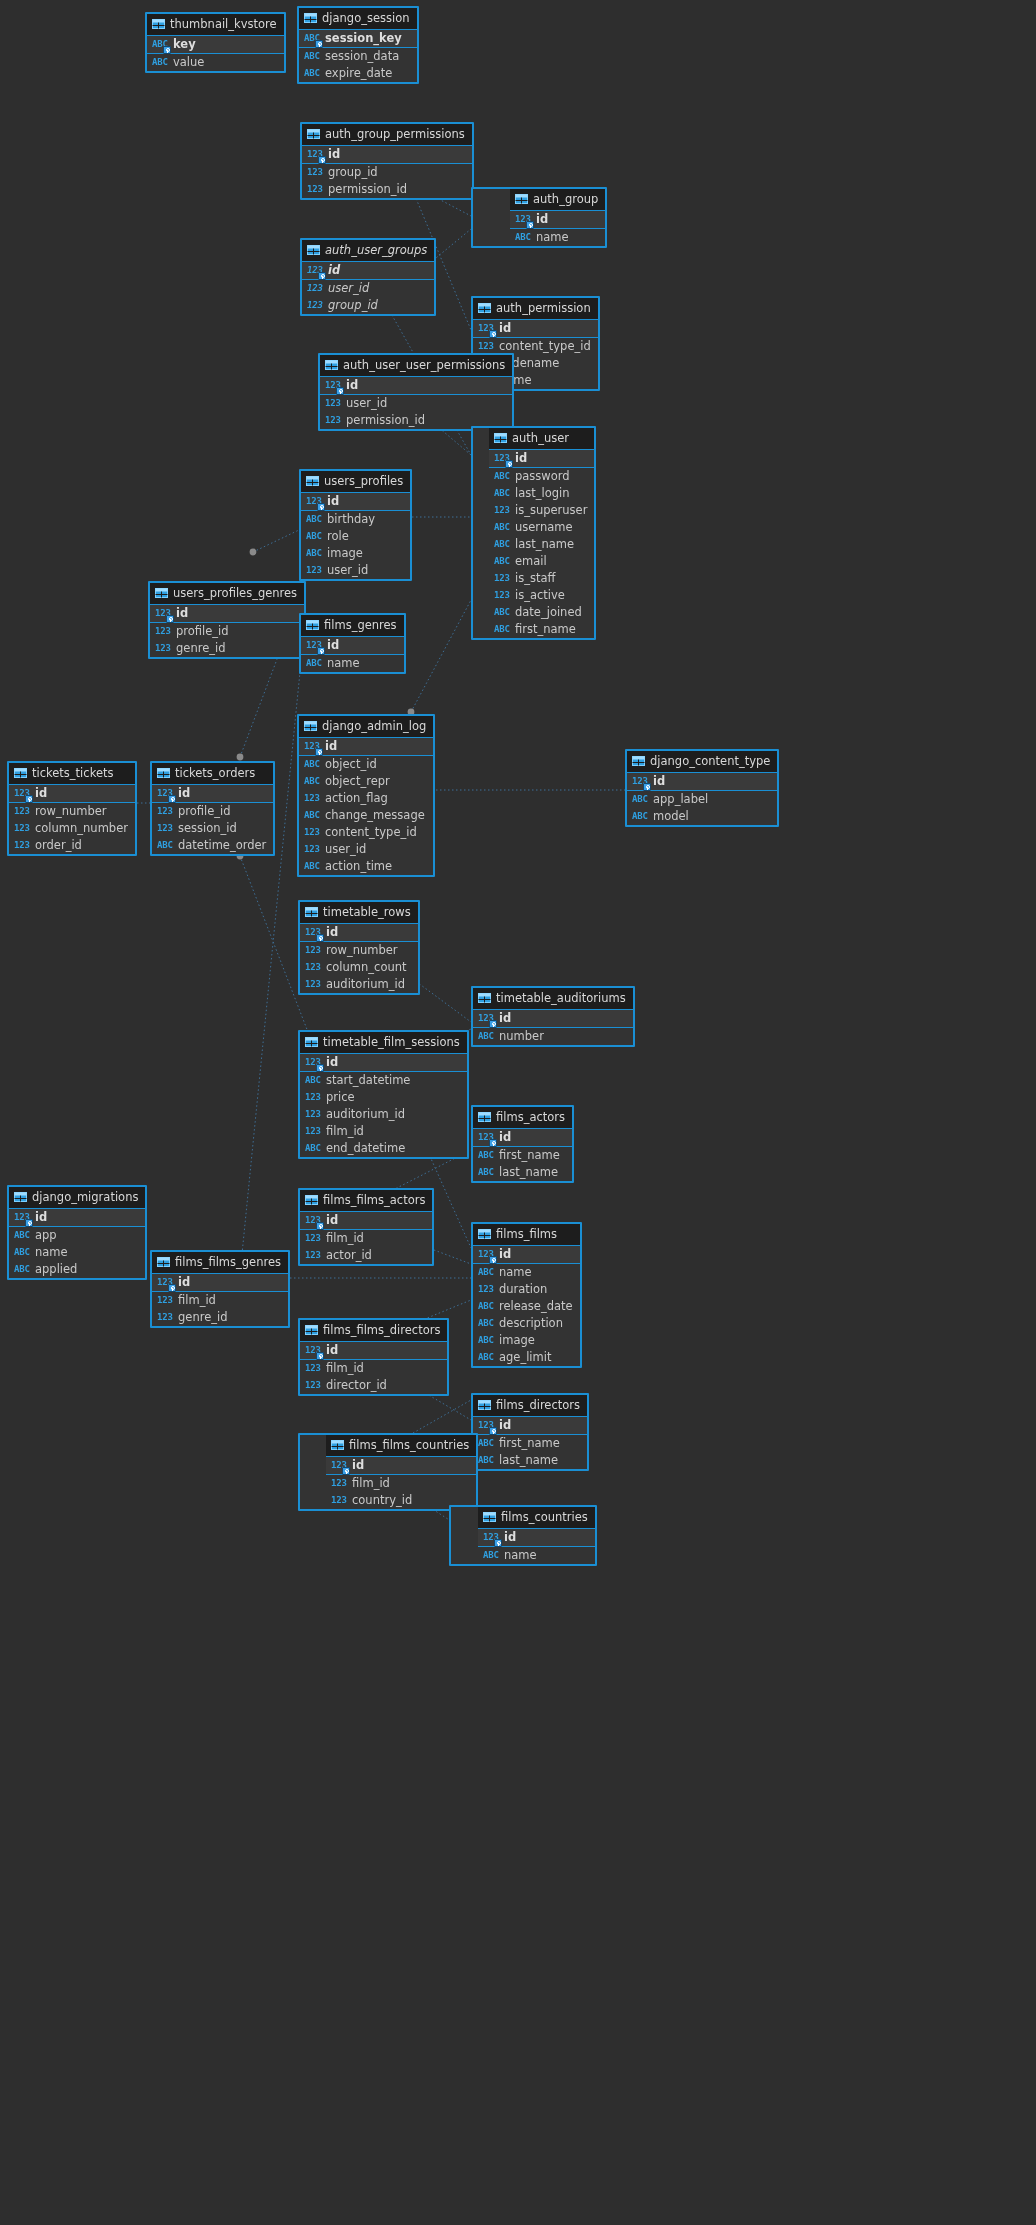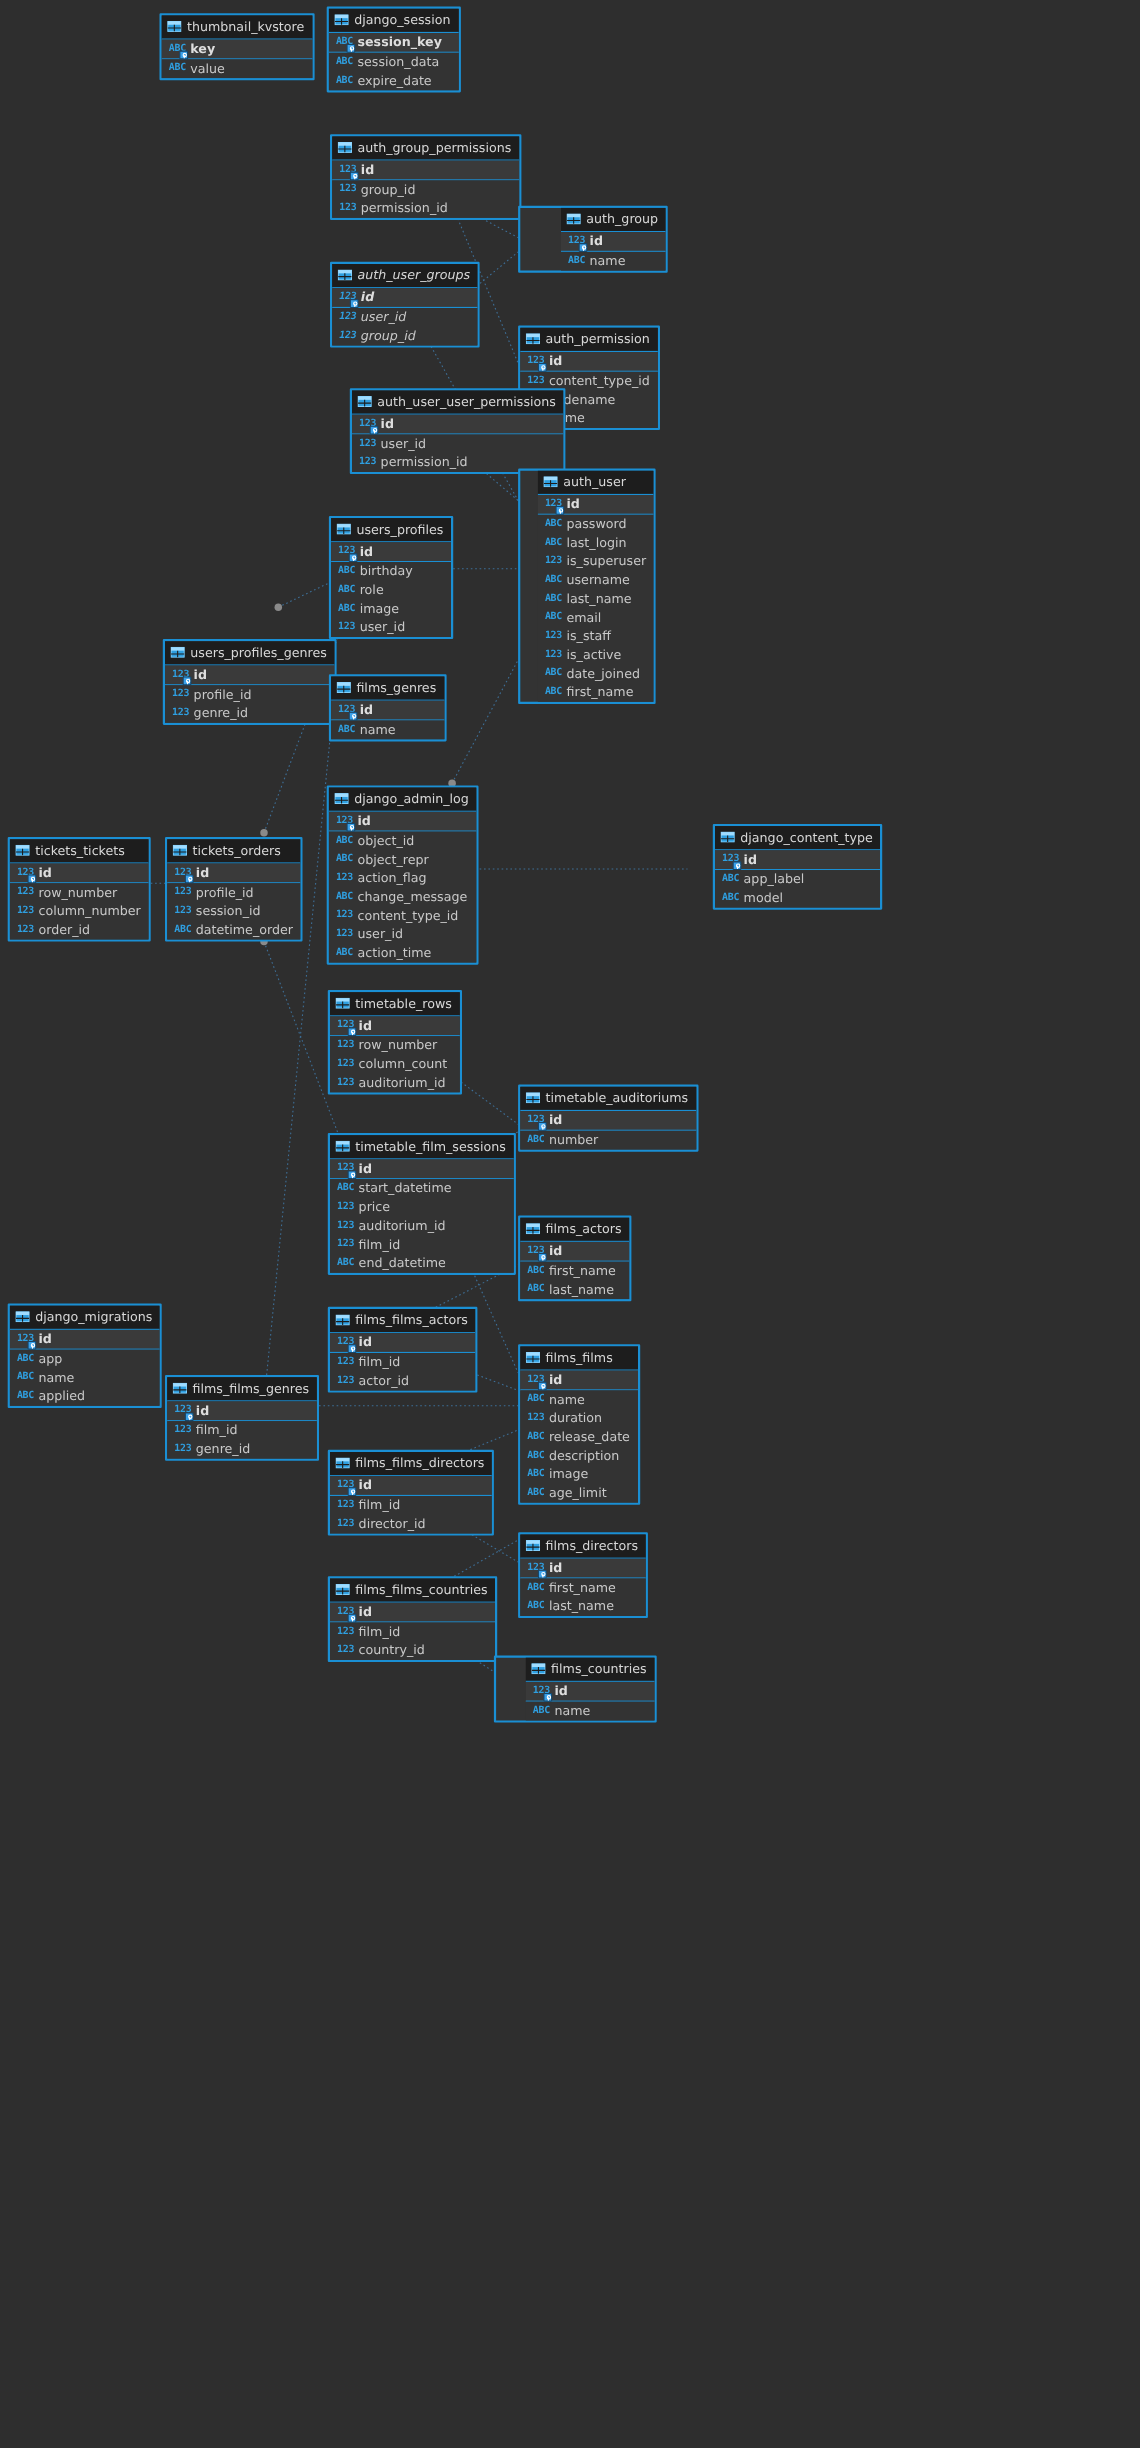--- a/index.html
+++ b/index.html
@@ -21,21 +21,20 @@
     left: 0; top: 0;
     width: 1036px; height: 2225px;
     pointer-events: none;
   }
   .table-node {
     position: absolute;
     border: 2px solid #1a8fd4;
     background: #333333;
     border-radius: 1px;
     z-index: 5;
-    text-align: right;
   }
   .tbl-header {
     background: #1d1d1d;
     color: #d8d8d8;
     font-size: 11.5px;
     padding: 3px 7px 4px 5px;
     display: flex;
     align-items: center;
     gap: 5px;
     white-space: nowrap;
@@ -524,21 +523,21 @@
         <div class="col-row">
           <span class="type-badge">123</span>
           <span class="col-name">user_id</span>
         </div>
         <div class="col-row">
           <span class="type-badge">ABC</span>
           <span class="col-name">action_time</span>
         </div>
       </div>
     </div>
-    <div class="table-node" style="left: 625px; top: 749px; min-width: 96px; margin-left: 23px;">
+    <div class="table-node" style="left: 625px; top: 749px; min-width: 96px;">
       <div class="tbl-header">
         <svg class="tbl-icon" viewBox="0 0 13 10">
           <rect x="0.5" y="0.5" width="12" height="9" fill="#2f9fe0" stroke="#7fd0ff" stroke-width="1"></rect>
           <rect x="0.5" y="0.5" width="12" height="3" fill="#9fdcff"></rect>
           <line x1="6.5" y1="3.5" x2="6.5" y2="9.5" stroke="#1d1d1d" stroke-width="1"></line>
           <line x1="0.5" y1="6.5" x2="12.5" y2="6.5" stroke="#1d1d1d" stroke-width="1"></line>
         </svg>
         <span>django_content_type</span>
       </div>
       <div class="pk-section">
@@ -915,21 +914,21 @@
         <div class="col-row">
           <span class="type-badge">ABC</span>
           <span class="col-name">first_name</span>
         </div>
         <div class="col-row">
           <span class="type-badge">ABC</span>
           <span class="col-name">last_name</span>
         </div>
       </div>
     </div>
-    <div class="table-node" style="left: 298px; top: 1433px; min-width: 104px;">
+    <div class="table-node" style="left: 298px; top: 1433px; min-width: 104px; padding-left: 26px;">
       <div class="tbl-header">
         <svg class="tbl-icon" viewBox="0 0 13 10">
           <rect x="0.5" y="0.5" width="12" height="9" fill="#2f9fe0" stroke="#7fd0ff" stroke-width="1"></rect>
           <rect x="0.5" y="0.5" width="12" height="3" fill="#9fdcff"></rect>
           <line x1="6.5" y1="3.5" x2="6.5" y2="9.5" stroke="#1d1d1d" stroke-width="1"></line>
           <line x1="0.5" y1="6.5" x2="12.5" y2="6.5" stroke="#1d1d1d" stroke-width="1"></line>
         </svg>
         <span>films_films_countries</span>
       </div>
       <div class="pk-section">

